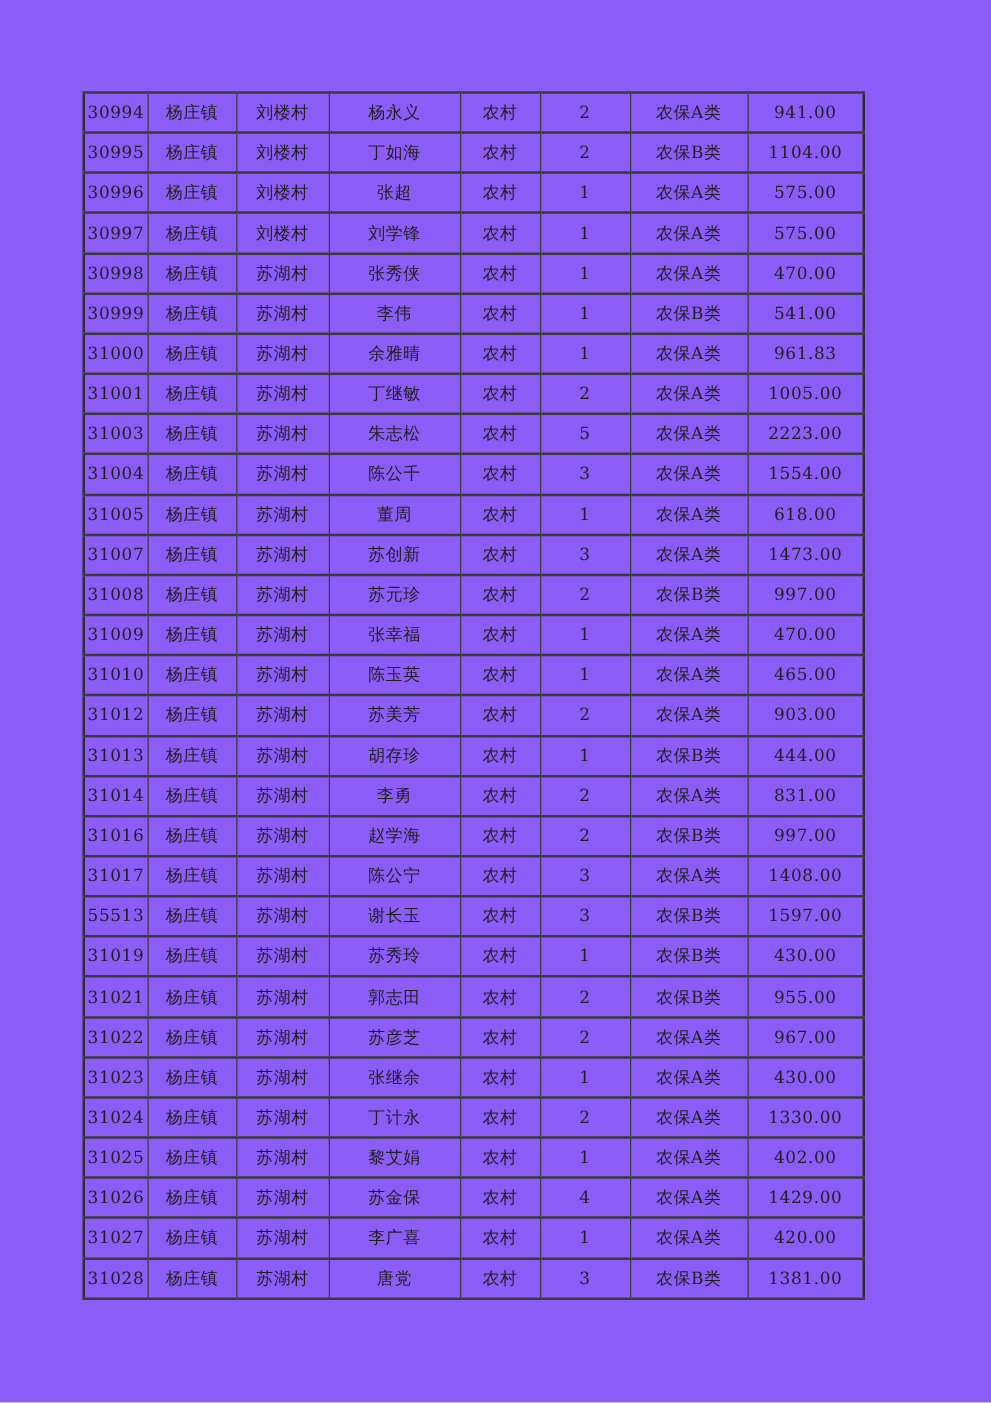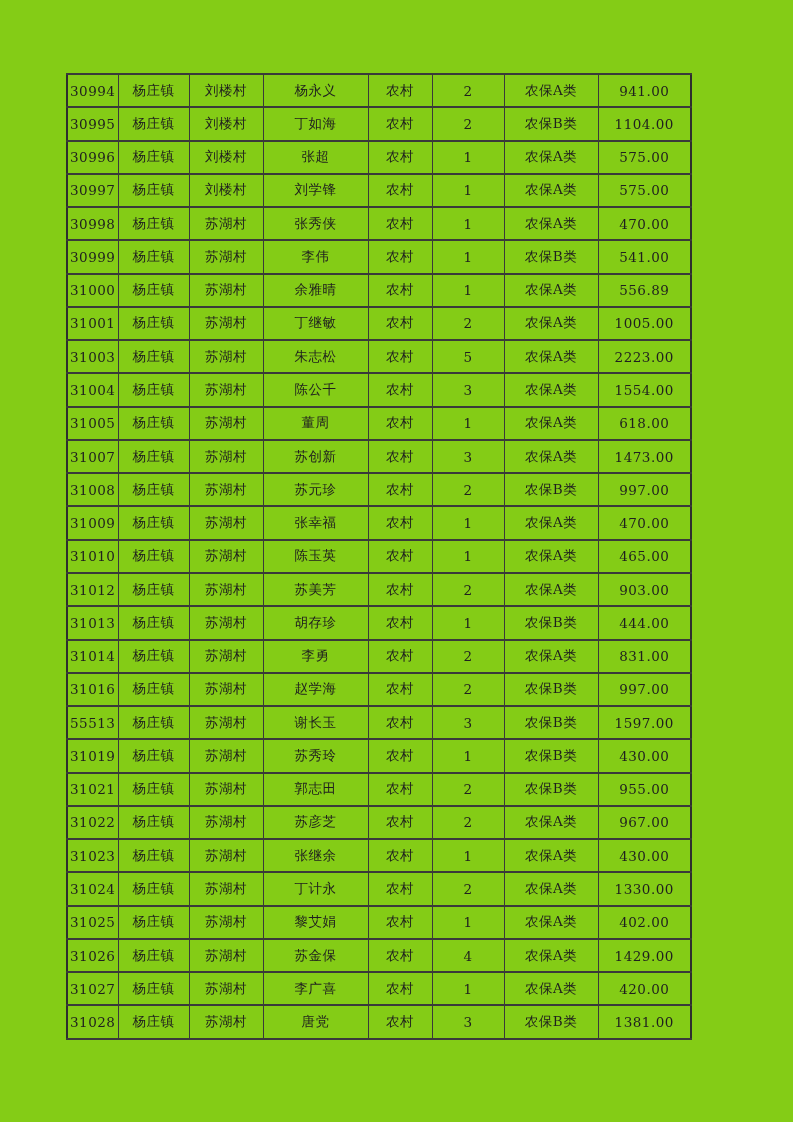--- a/index.html
+++ b/index.html
@@ -4,21 +4,21 @@
 <style>
   html, body {
     margin: 0;
     padding: 0;
     background: #ffffff;
   }
   .page {
     position: relative;
     width: 793px;
     height: 1122px;
-    background: #84cc16;
+    background: #8b5cf6;
     overflow: hidden;
     font-family: "DejaVu Serif", "Liberation Serif", serif;
   }
   table.data-table {
     position: absolute;
     left: 66px;
     top: 73px;
     width: 624px;
     height: 967px;
     border-collapse: collapse;
@@ -116,21 +116,21 @@
           <td>541.00</td>
         </tr>
         <tr>
           <td>31000</td>
           <td>杨庄镇</td>
           <td>苏湖村</td>
           <td>余雅晴</td>
           <td>农村</td>
           <td>1</td>
           <td>农保A类</td>
-          <td>556.89</td>
+          <td>961.83</td>
         </tr>
         <tr>
           <td>31001</td>
           <td>杨庄镇</td>
           <td>苏湖村</td>
           <td>丁继敏</td>
           <td>农村</td>
           <td>2</td>
           <td>农保A类</td>
           <td>1005.00</td>
@@ -237,20 +237,30 @@
         </tr>
         <tr>
           <td>31016</td>
           <td>杨庄镇</td>
           <td>苏湖村</td>
           <td>赵学海</td>
           <td>农村</td>
           <td>2</td>
           <td>农保B类</td>
           <td>997.00</td>
+        </tr>
+        <tr>
+          <td>31017</td>
+          <td>杨庄镇</td>
+          <td>苏湖村</td>
+          <td>陈公宁</td>
+          <td>农村</td>
+          <td>3</td>
+          <td>农保A类</td>
+          <td>1408.00</td>
         </tr>
         <tr>
           <td>55513</td>
           <td>杨庄镇</td>
           <td>苏湖村</td>
           <td>谢长玉</td>
           <td>农村</td>
           <td>3</td>
           <td>农保B类</td>
           <td>1597.00</td>

